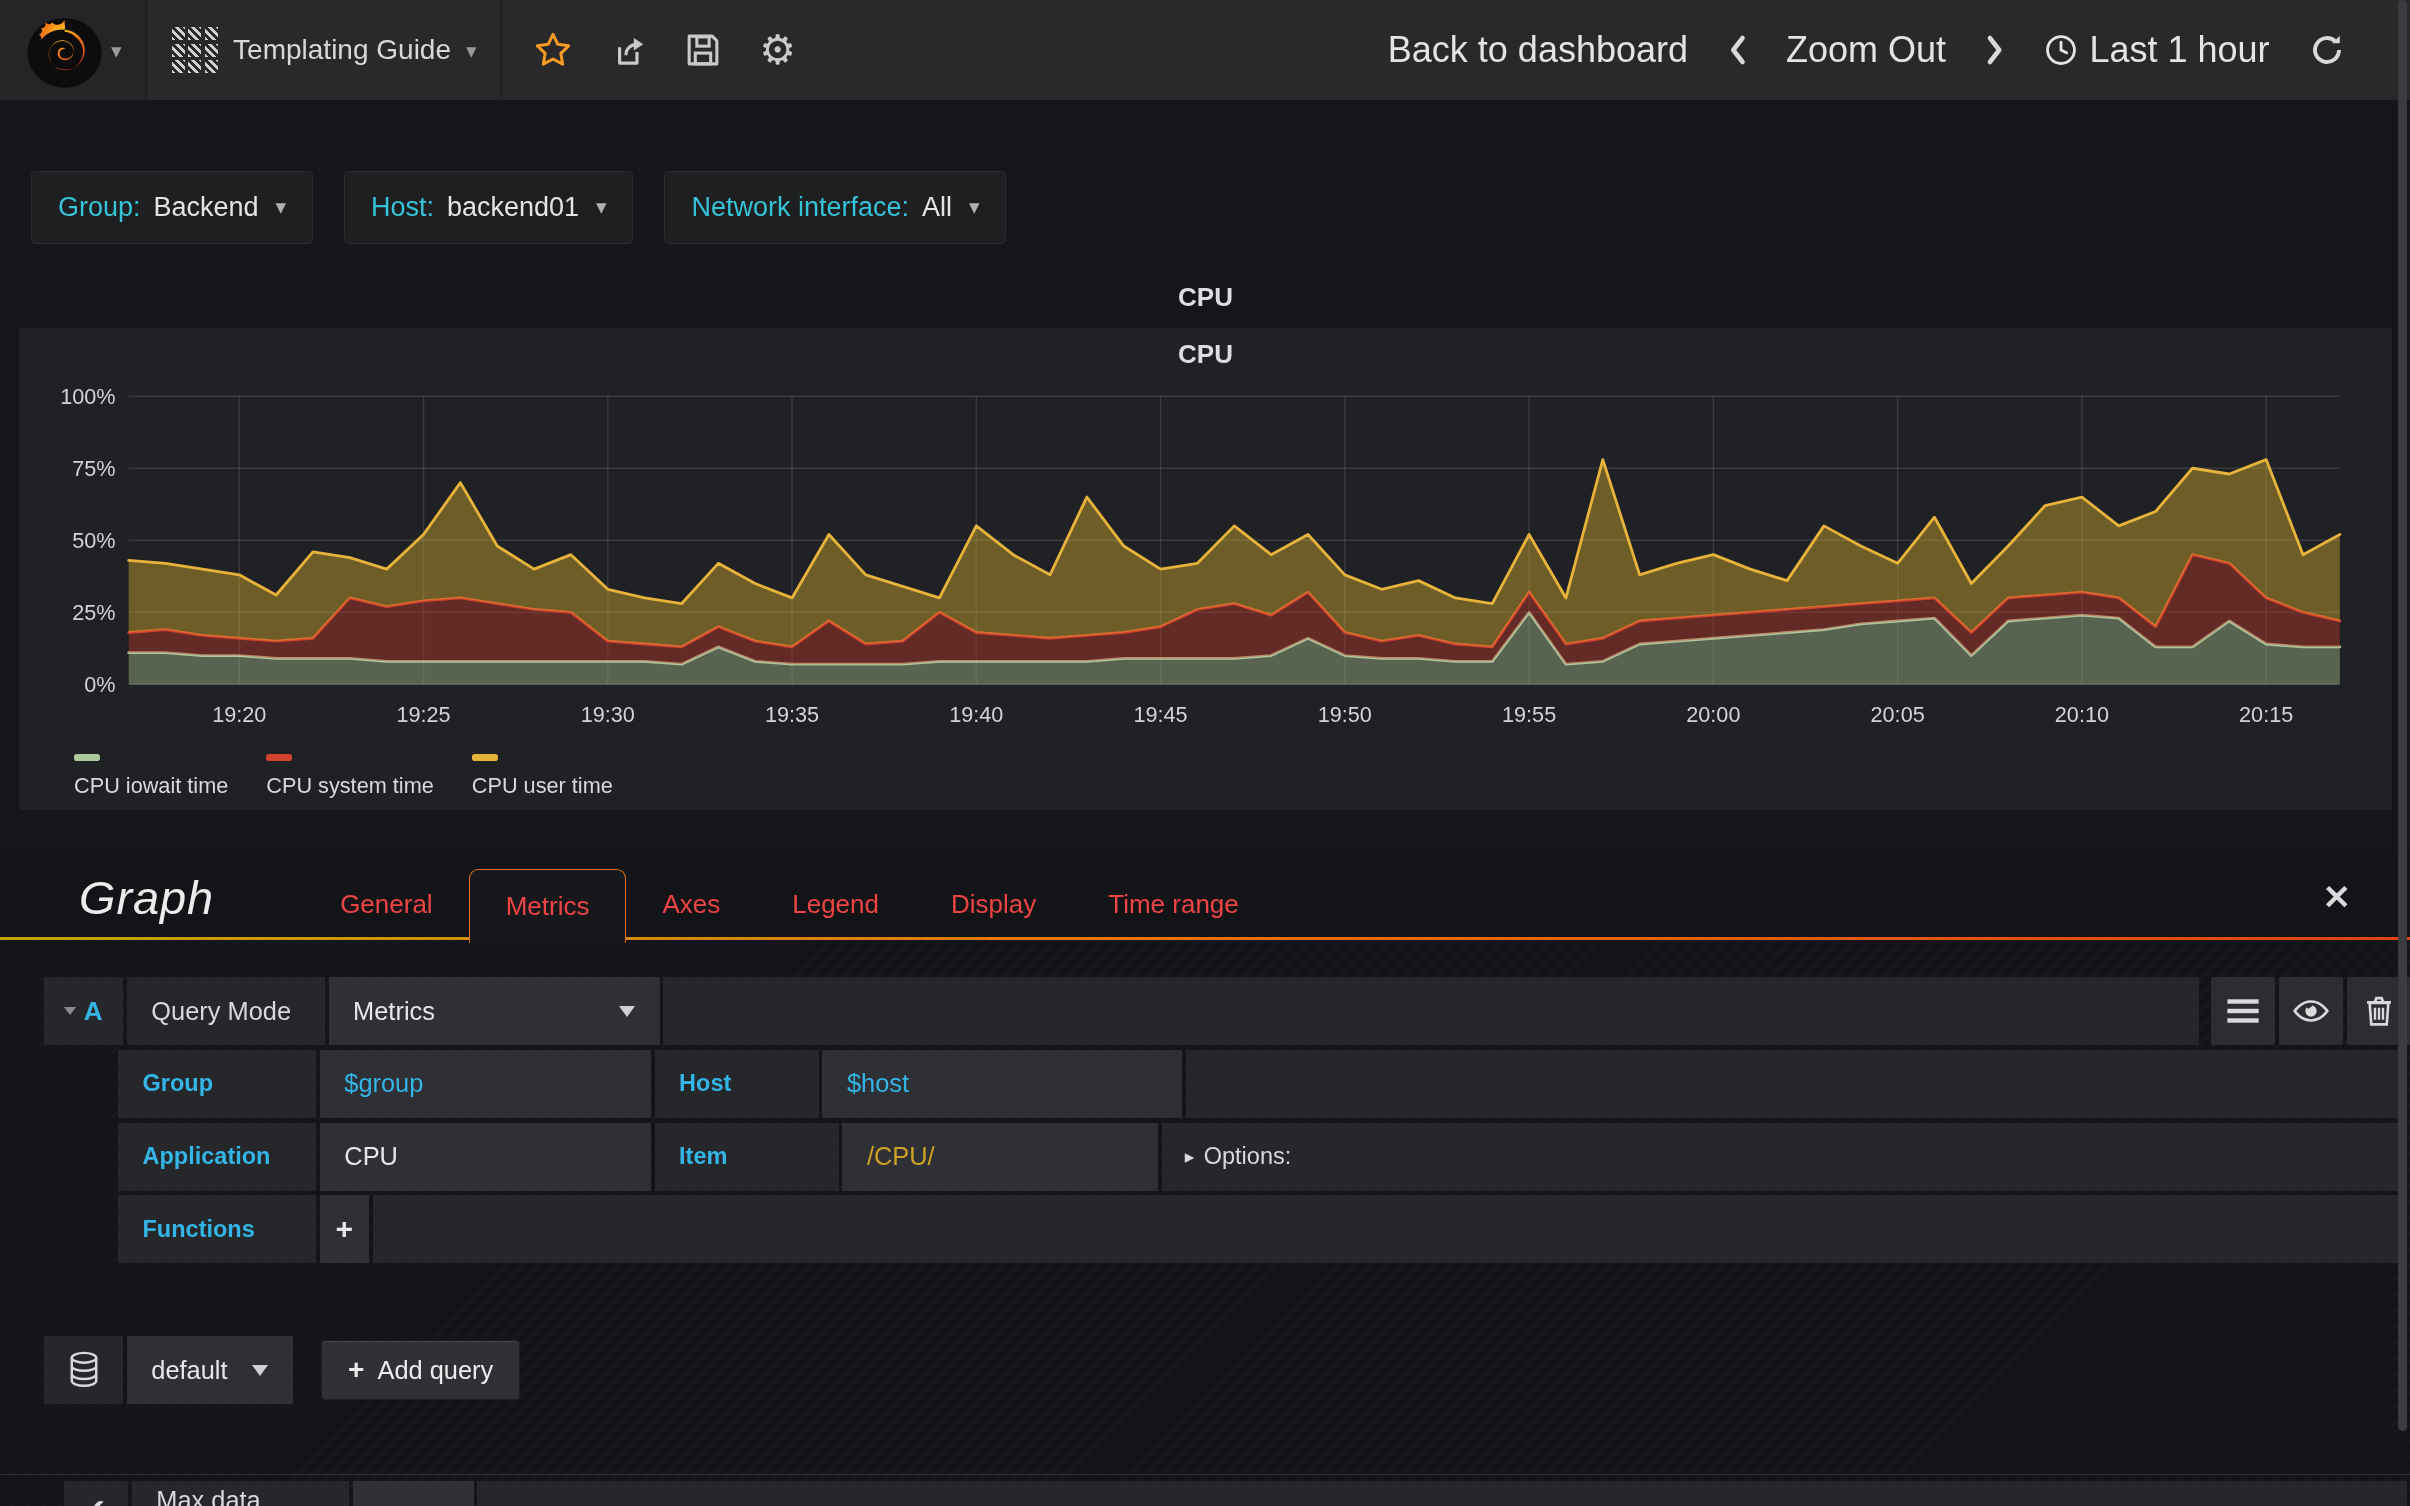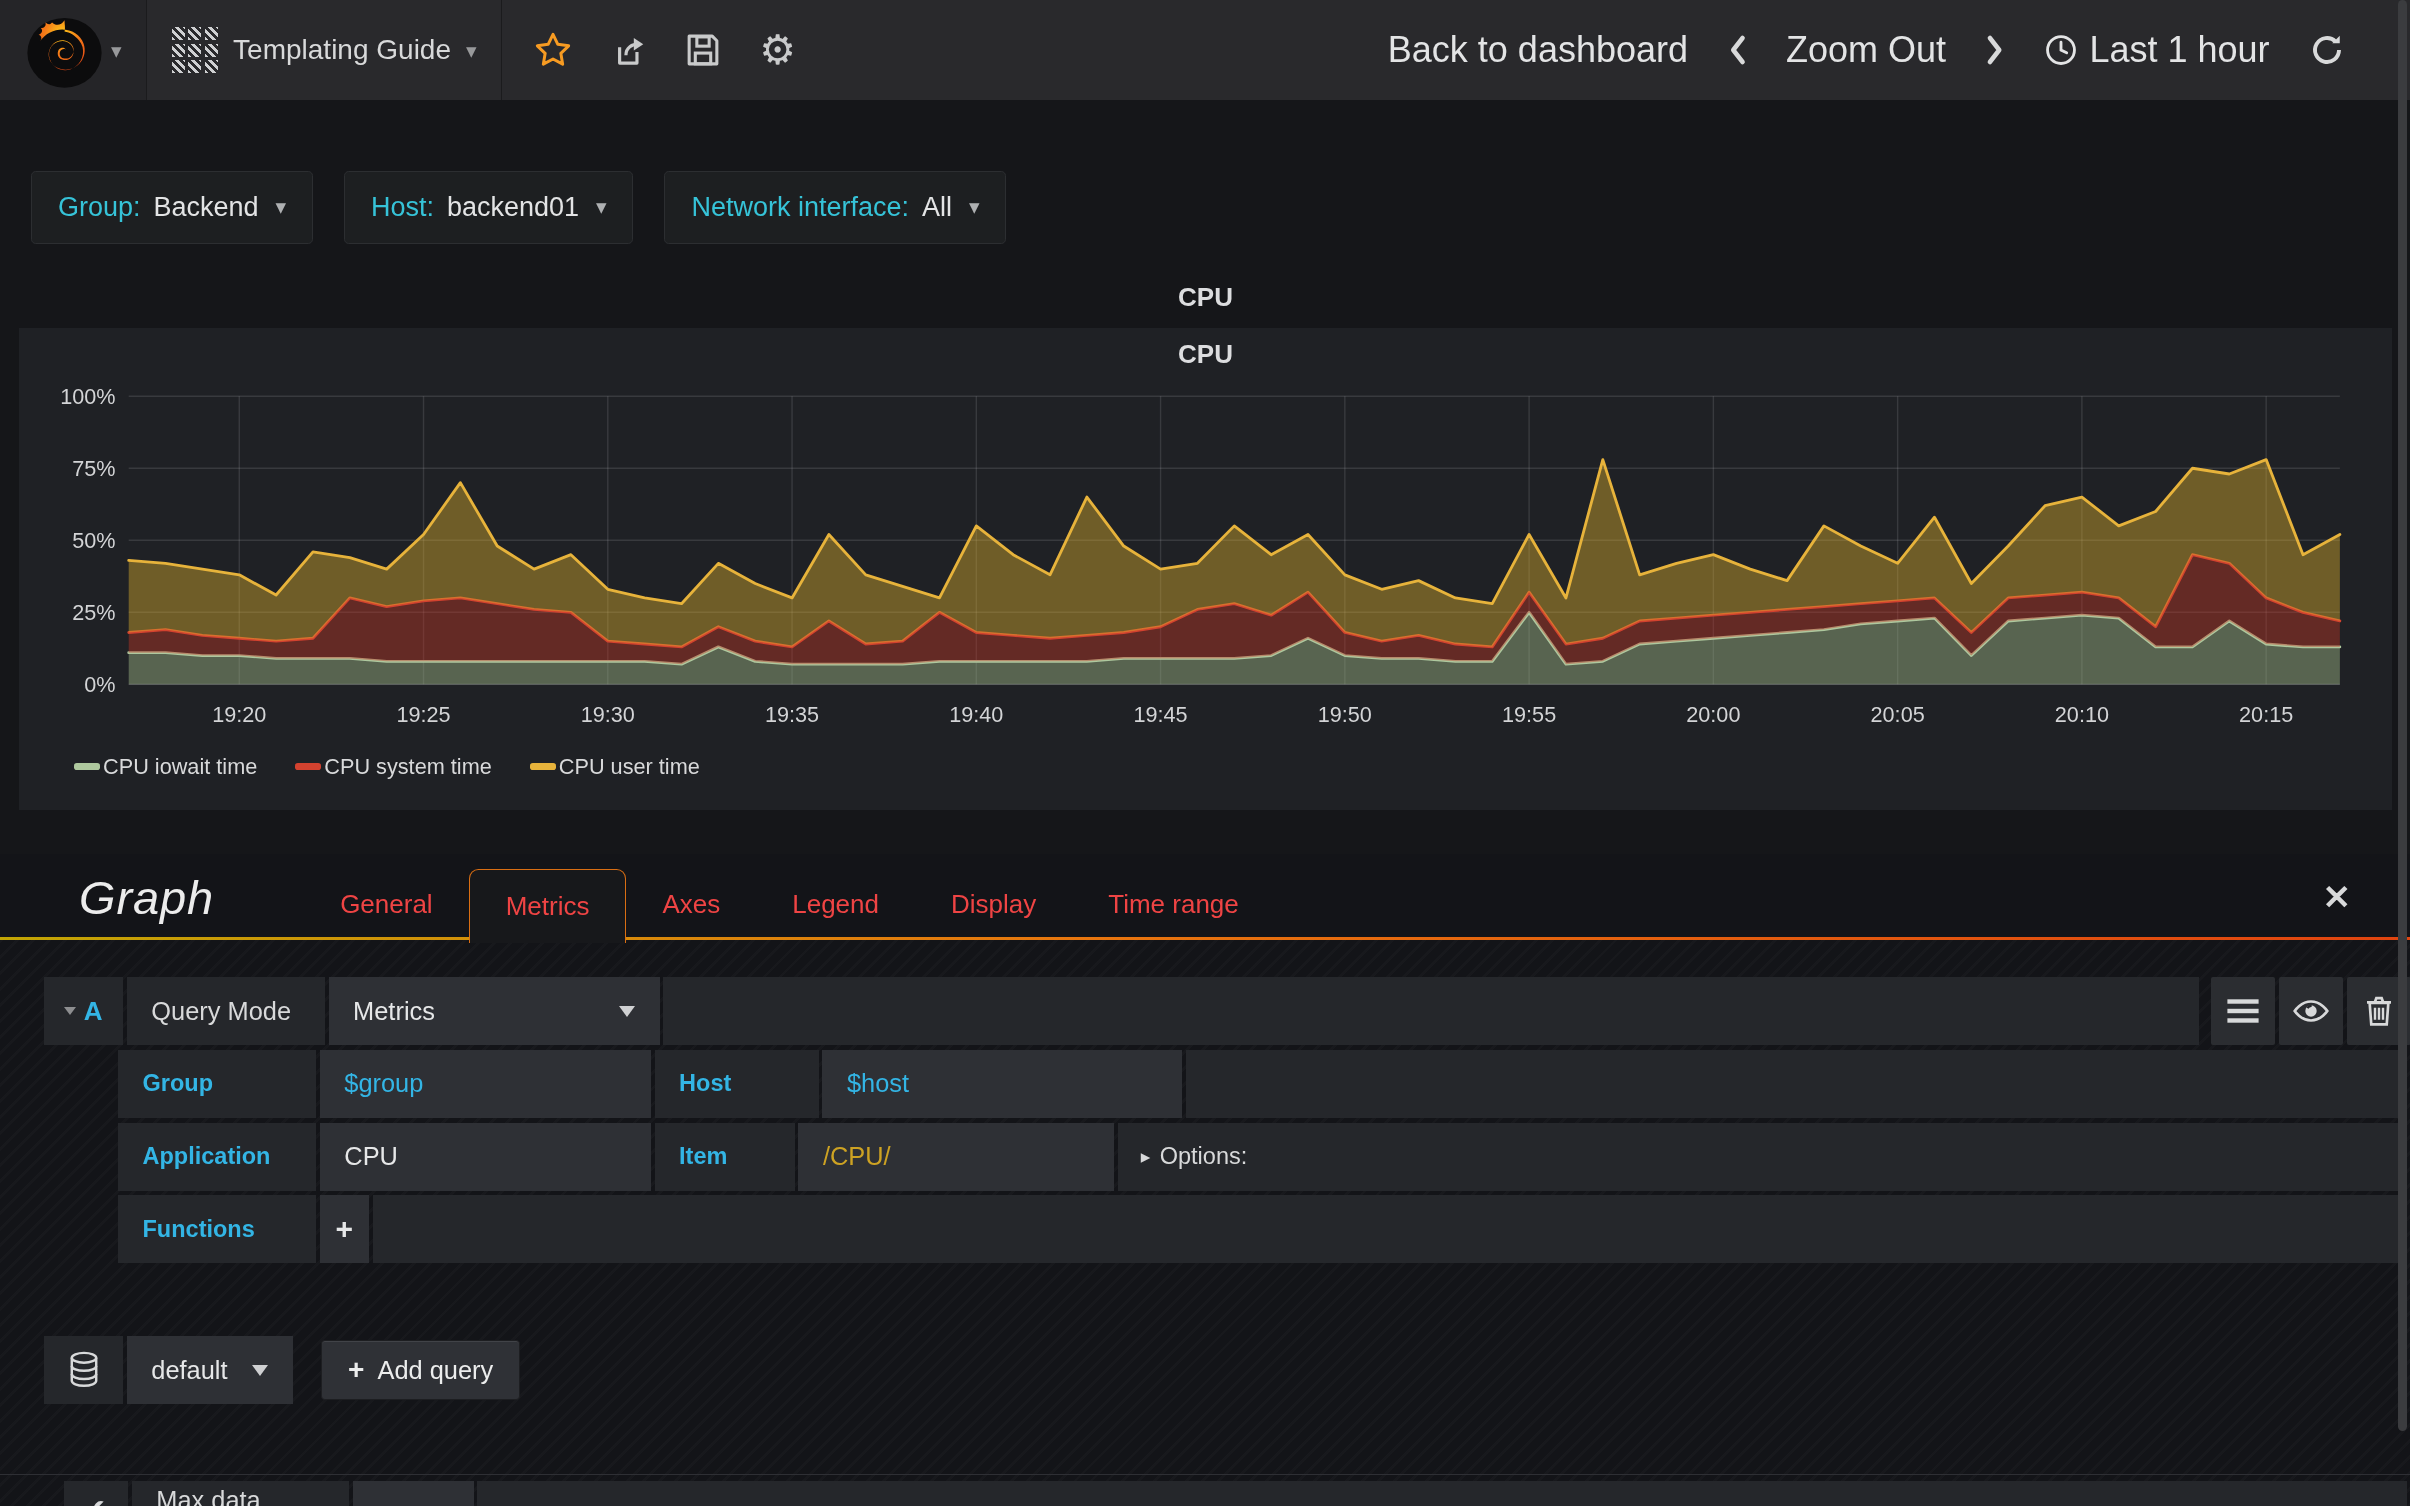--- a/index.html
+++ b/index.html
@@ -34,21 +34,21 @@
   .var-caret { color:#aeb0b2; font-size:21px; margin-left:3.8px; }
   
   .row-title { margin-top:22.6px; height:62px; display:flex; align-items:center; justify-content:center;
     font-size:26px; font-weight:bold; color:#dcdddf; }
   
   .panel { margin:0 19px; height:482px; background:#1f2125; position:relative; }
   .panel-title { height:53px; display:flex; align-items:center; justify-content:center;
     font-size:26px; font-weight:bold; color:#dcdddf; }
   .chart-wrap { padding:0 7.5px; }
   .legend { display:flex; gap:38px; padding:9.4px 0 0 55px; align-items:center; }
-  .legend-item { display:flex; align-items:center; gap:3px; cursor:pointer; }
+  .legend-item { display:flex; gap:12px; cursor:pointer;flex-direction:column; }
   .legend-swatch { width:26px; height:7.5px; border-radius:2.8px; }
   .legend-label { font-size:21.7px; color:#d8d9da; }
   
   .edit-header { margin-top:44px; position:relative; height:86px; background:#131418; }
   .edit-underline { position:absolute; left:0; right:0; bottom:0; height:2.8px;
     background:linear-gradient(90deg,#c2a504 0%, #e8760e 45%, #e0440f 100%); }
   .edit-header-inner { display:flex; align-items:flex-end; height:100%; padding-left:79px; }
   .graph-title { font-style:italic; font-size:47px; color:#ececec; align-self:center; margin-right:90px; letter-spacing:0.9px; }
   .tabs { display:flex; align-items:flex-end; height:100%; }
   .tab { padding:0 36px; height:72px; display:flex; align-items:center; font-size:26px; color:#ef4444; cursor:pointer; }
@@ -337,21 +337,21 @@
     <div class="tf-cell tf-filler" style="flex:1"></div>
   </div>
 
   <div class="tf-row indent">
     <div class="tf-cell w-label">
       <span class="tf-label">Application</span>
     </div>
     <div class="tf-cell tf-input w-select">
       <span>CPU</span>
     </div>
-    <div class="tf-cell" style="width:140px">
+    <div class="tf-cell" style="width:184px">
       <span class="tf-label">Item</span>
     </div>
     <div class="tf-cell tf-input gold-text" style="width:316px">
       <span>/CPU/</span>
     </div>
     <div class="tf-cell tf-filler" style="flex:1">
       <span class="options-caret">▸</span>
       <span style="font-size:23.5px">Options:</span>
     </div>
   </div>

